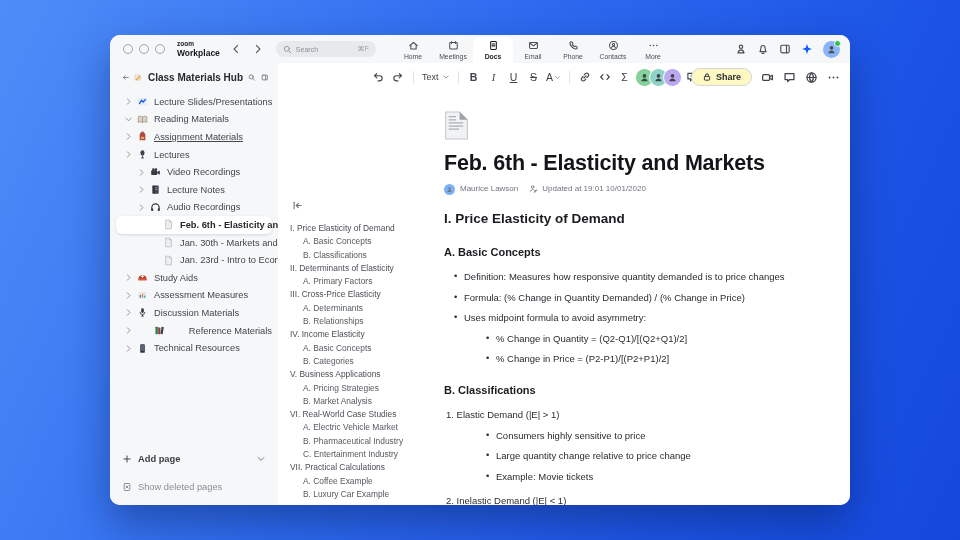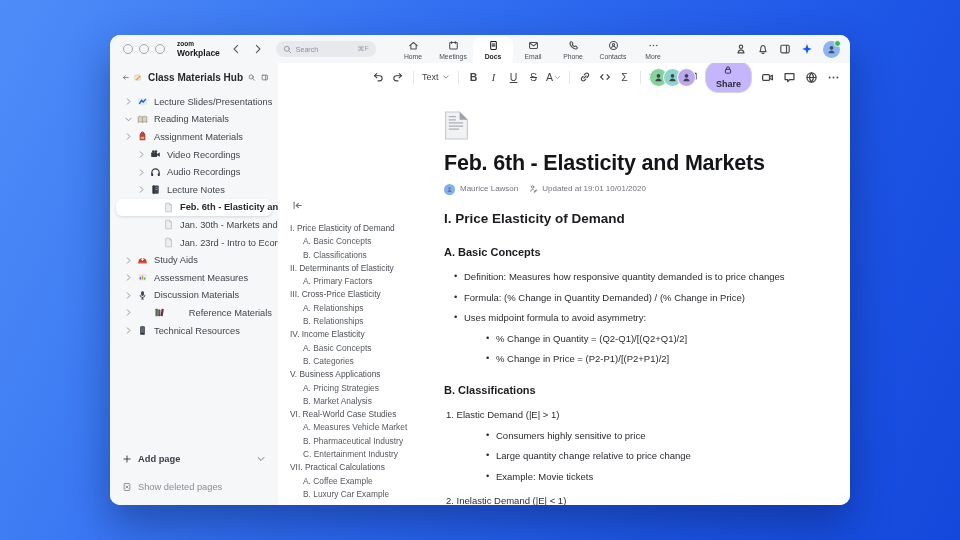--- a/index.html
+++ b/index.html
@@ -60,22 +60,22 @@
   .textdrop{display:inline-flex;align-items:center;gap:3px;font-size:9px;color:#3f4248;margin:0 3px;}
   .textdrop .chev{width:8px;height:8px;color:#6d7178;}
   .smallchev{width:7px;height:7px;color:#6d7178;margin-left:1px;}
   .aiplus{width:15px;height:15px;border-radius:50%;display:flex;align-items:center;justify-content:center;color:#fff;margin:0 3px;}
   .aiplus .ic{width:8px;height:8px;}
   .tb-right{position:absolute;right:10px;top:0;height:28px;display:flex;align-items:center;gap:9px;color:#3f4248;}
   .facepile{display:flex;}
   .face{width:17px;height:17px;border-radius:50%;border:1.5px solid #fff;display:flex;align-items:center;justify-content:center;margin-left:-5px;}
   .face:first-child{margin-left:0;}
   .face .ic{width:11px;height:11px;}
-  .sharebtn{display:flex;align-items:center;gap:4px;border:1px solid #d3d5d9;border-radius:13px;background:#c4b5fd;
-            padding:3px 10px;font-size:9px;font-weight:bold;color:#2b2d32;flex-direction:column;}
+  .sharebtn{display:flex;align-items:center;gap:4px;border:1px solid #d3d5d9;border-radius:13px;background:#fef9c3;
+            padding:3px 10px;font-size:9px;font-weight:bold;color:#2b2d32;}
   .sharebtn .ic{width:10px;height:10px;}
   .tb-right .ric{width:13px;height:13px;}
   
   .outline{position:absolute;left:12px;top:134px;width:150px;}
   .outline .collapse{width:11px;height:11px;color:#6d7178;display:inline-flex;margin-left:2px;}
   .olist{margin-top:7px;}
   .oitem{font-size:8.4px;color:#4a4e55;line-height:13.3px;white-space:nowrap;}
   .oitem.l2{padding-left:13px;color:#55595f;}
   
   .docarea{position:absolute;left:166px;top:28px;right:24px;bottom:0;overflow:hidden;}
@@ -288,34 +288,48 @@
                 </svg>
               </span>
               <span class="tico" style="display: inline-flex;">
                 <svg viewBox="0 0 12 12">
                   <path d="M1.3 3.1c1.6-.9 3.2-.9 4.7.1 1.5-1 3.1-1 4.7-.1v6.1c-1.6-.9-3.2-.9-4.7.1-1.5-1-3.1-1-4.7-.1z" fill="#d9d1c3" stroke="#9a8f7c" stroke-width=".8"></path>
                   <path d="M6 3.2v6.1" stroke="#9a8f7c" stroke-width=".8"></path>
                 </svg>
               </span>
               <span>Reading Materials</span>
             </div>
-            <div class="trow" style="padding-left: 8px;">
+            <div class="trow" style="padding-left: 8px; text-decoration: underline;">
               <span class="chev" style="display: inline-flex;">
                 <svg viewBox="0 0 12 12">
                   <path class="s" d="M4.4 2.4 7.9 6 4.4 9.6"></path>
                 </svg>
               </span>
               <span class="tico" style="display: inline-flex;">
                 <svg viewBox="0 0 12 12">
                   <path d="M2.9 4.6a3.1 3.1 0 0 1 6.2 0V10H2.9z" fill="#b8483c"></path>
                   <path d="M4.5 2.5a1.5 1.5 0 0 1 3 0" fill="none" stroke="#7e2f27" stroke-width="1"></path>
                   <rect x="4.1" y="6.3" width="3.8" height="2.5" rx=".8" fill="#dca96a"></rect>
                 </svg>
               </span>
               <span>Assignment Materials</span>
+            </div>
+            <div class="trow" style="padding-left: 8px;">
+              <span class="chev" style="display: inline-flex;">
+                <svg viewBox="0 0 12 12">
+                  <path class="s" d="M4.4 2.4 7.9 6 4.4 9.6"></path>
+                </svg>
+              </span>
+              <span class="tico" style="display: inline-flex;">
+                <svg viewBox="0 0 12 12">
+                  <rect x="3.9" y="1.4" width="4.2" height="5.8" rx="2.1" fill="#3c4250"></rect>
+                  <path d="M6 7.6v2M4.4 9.8h3.2" stroke="#3c4250" stroke-width="1"></path>
+                </svg>
+              </span>
+              <span>Lectures</span>
             </div>
             <div class="trow" style="padding-left: 21px;">
               <span class="chev" style="display: inline-flex;">
                 <svg viewBox="0 0 12 12">
                   <path class="s" d="M4.4 2.4 7.9 6 4.4 9.6"></path>
                 </svg>
               </span>
               <span class="tico" style="display: inline-flex;">
                 <svg viewBox="0 0 12 12">
                   <circle cx="3.7" cy="2.7" r="1.4" fill="#343a44"></circle>
@@ -327,41 +341,41 @@
               <span>Video Recordings</span>
             </div>
             <div class="trow" style="padding-left: 21px;">
               <span class="chev" style="display: inline-flex;">
                 <svg viewBox="0 0 12 12">
                   <path class="s" d="M4.4 2.4 7.9 6 4.4 9.6"></path>
                 </svg>
               </span>
               <span class="tico" style="display: inline-flex;">
                 <svg viewBox="0 0 12 12">
+                  <rect x="2.5" y="1.5" width="7" height="9" rx="1" fill="#3f4550"></rect>
+                  <path d="M4.2 1.5v9" stroke="#23272e" stroke-width="1"></path>
+                  <path d="M5.7 4h2.6M5.7 6h2.6" stroke="#aeb4bd" stroke-width=".7"></path>
+                </svg>
+              </span>
+              <span>Lecture Notes</span>
+            </div>
+            <div class="trow" style="padding-left: 21px;">
+              <span class="chev" style="display: inline-flex;">
+                <svg viewBox="0 0 12 12">
+                  <path class="s" d="M4.4 2.4 7.9 6 4.4 9.6"></path>
+                </svg>
+              </span>
+              <span class="tico" style="display: inline-flex;">
+                <svg viewBox="0 0 12 12">
                   <path d="M2 7.7V6a4 4 0 0 1 8 0v1.7" fill="none" stroke="#343a44" stroke-width="1.3"></path>
                   <rect x="1.3" y="6.8" width="2.2" height="3.1" rx="1" fill="#343a44"></rect>
                   <rect x="8.5" y="6.8" width="2.2" height="3.1" rx="1" fill="#343a44"></rect>
                 </svg>
               </span>
               <span>Audio Recordings</span>
-            </div>
-            <div class="trow" style="padding-left: 21px;">
-              <span class="chev" style="display: inline-flex;">
-                <svg viewBox="0 0 12 12">
-                  <path class="s" d="M4.4 2.4 7.9 6 4.4 9.6"></path>
-                </svg>
-              </span>
-              <span class="tico" style="display: inline-flex;">
-                <svg viewBox="0 0 12 12">
-                  <rect x="2.5" y="1.5" width="7" height="9" rx="1" fill="#3f4550"></rect>
-                  <path d="M4.2 1.5v9" stroke="#23272e" stroke-width="1"></path>
-                  <path d="M5.7 4h2.6M5.7 6h2.6" stroke="#aeb4bd" stroke-width=".7"></path>
-                </svg>
-              </span>
-              <span>Lecture Notes</span>
             </div>
             <div class="trow selected" style="padding-left: 34px;">
               <span class="chev" style="visibility: hidden;">
                 <svg viewBox="0 0 12 12">
                   <path class="s" d="M4.4 2.4 7.9 6 4.4 9.6"></path>
                 </svg>
               </span>
               <span class="tico" style="display: inline-flex;">
                 <svg viewBox="0 0 12 12">
                   <path d="M2.9 1.3h4.3l2 2v7.4H2.9z" fill="#eceef1" stroke="#b4b8bf" stroke-width=".8"></path>
@@ -615,30 +629,30 @@
                 <path class="s" d="M10 6H4.5M7 3.7 4.6 6 7 8.3"></path>
               </svg>
             </span>
           <div class="olist" id="outline-list">
               <div class="oitem">I. Price Elasticity of Demand</div>
               <div class="oitem l2">A. Basic Concepts</div>
               <div class="oitem l2">B. Classifications</div>
               <div class="oitem">II. Determinants of Elasticity</div>
               <div class="oitem l2">A. Primary Factors</div>
               <div class="oitem">III. Cross-Price Elasticity</div>
-              <div class="oitem l2">A. Relationships</div>
+              <div class="oitem l2">A. Determinants</div>
               <div class="oitem l2">B. Relationships</div>
               <div class="oitem">IV. Income Elasticity</div>
               <div class="oitem l2">A. Basic Concepts</div>
               <div class="oitem l2">B. Categories</div>
               <div class="oitem">V. Business Applications</div>
               <div class="oitem l2">A. Pricing Strategies</div>
               <div class="oitem l2">B. Market Analysis</div>
               <div class="oitem">VI. Real-World Case Studies</div>
-              <div class="oitem l2">A. Measures Vehicle Market</div>
+              <div class="oitem l2">A. Electric Vehicle Market</div>
               <div class="oitem l2">B. Pharmaceutical Industry</div>
               <div class="oitem l2">C. Entertainment Industry</div>
               <div class="oitem">VII. Practical Calculations</div>
               <div class="oitem l2">A. Coffee Example</div>
               <div class="oitem l2">B. Luxury Car Example</div>
             </div>
         </div>
 
         <div class="docarea">
           <div class="docicon" id="doc-ic">

